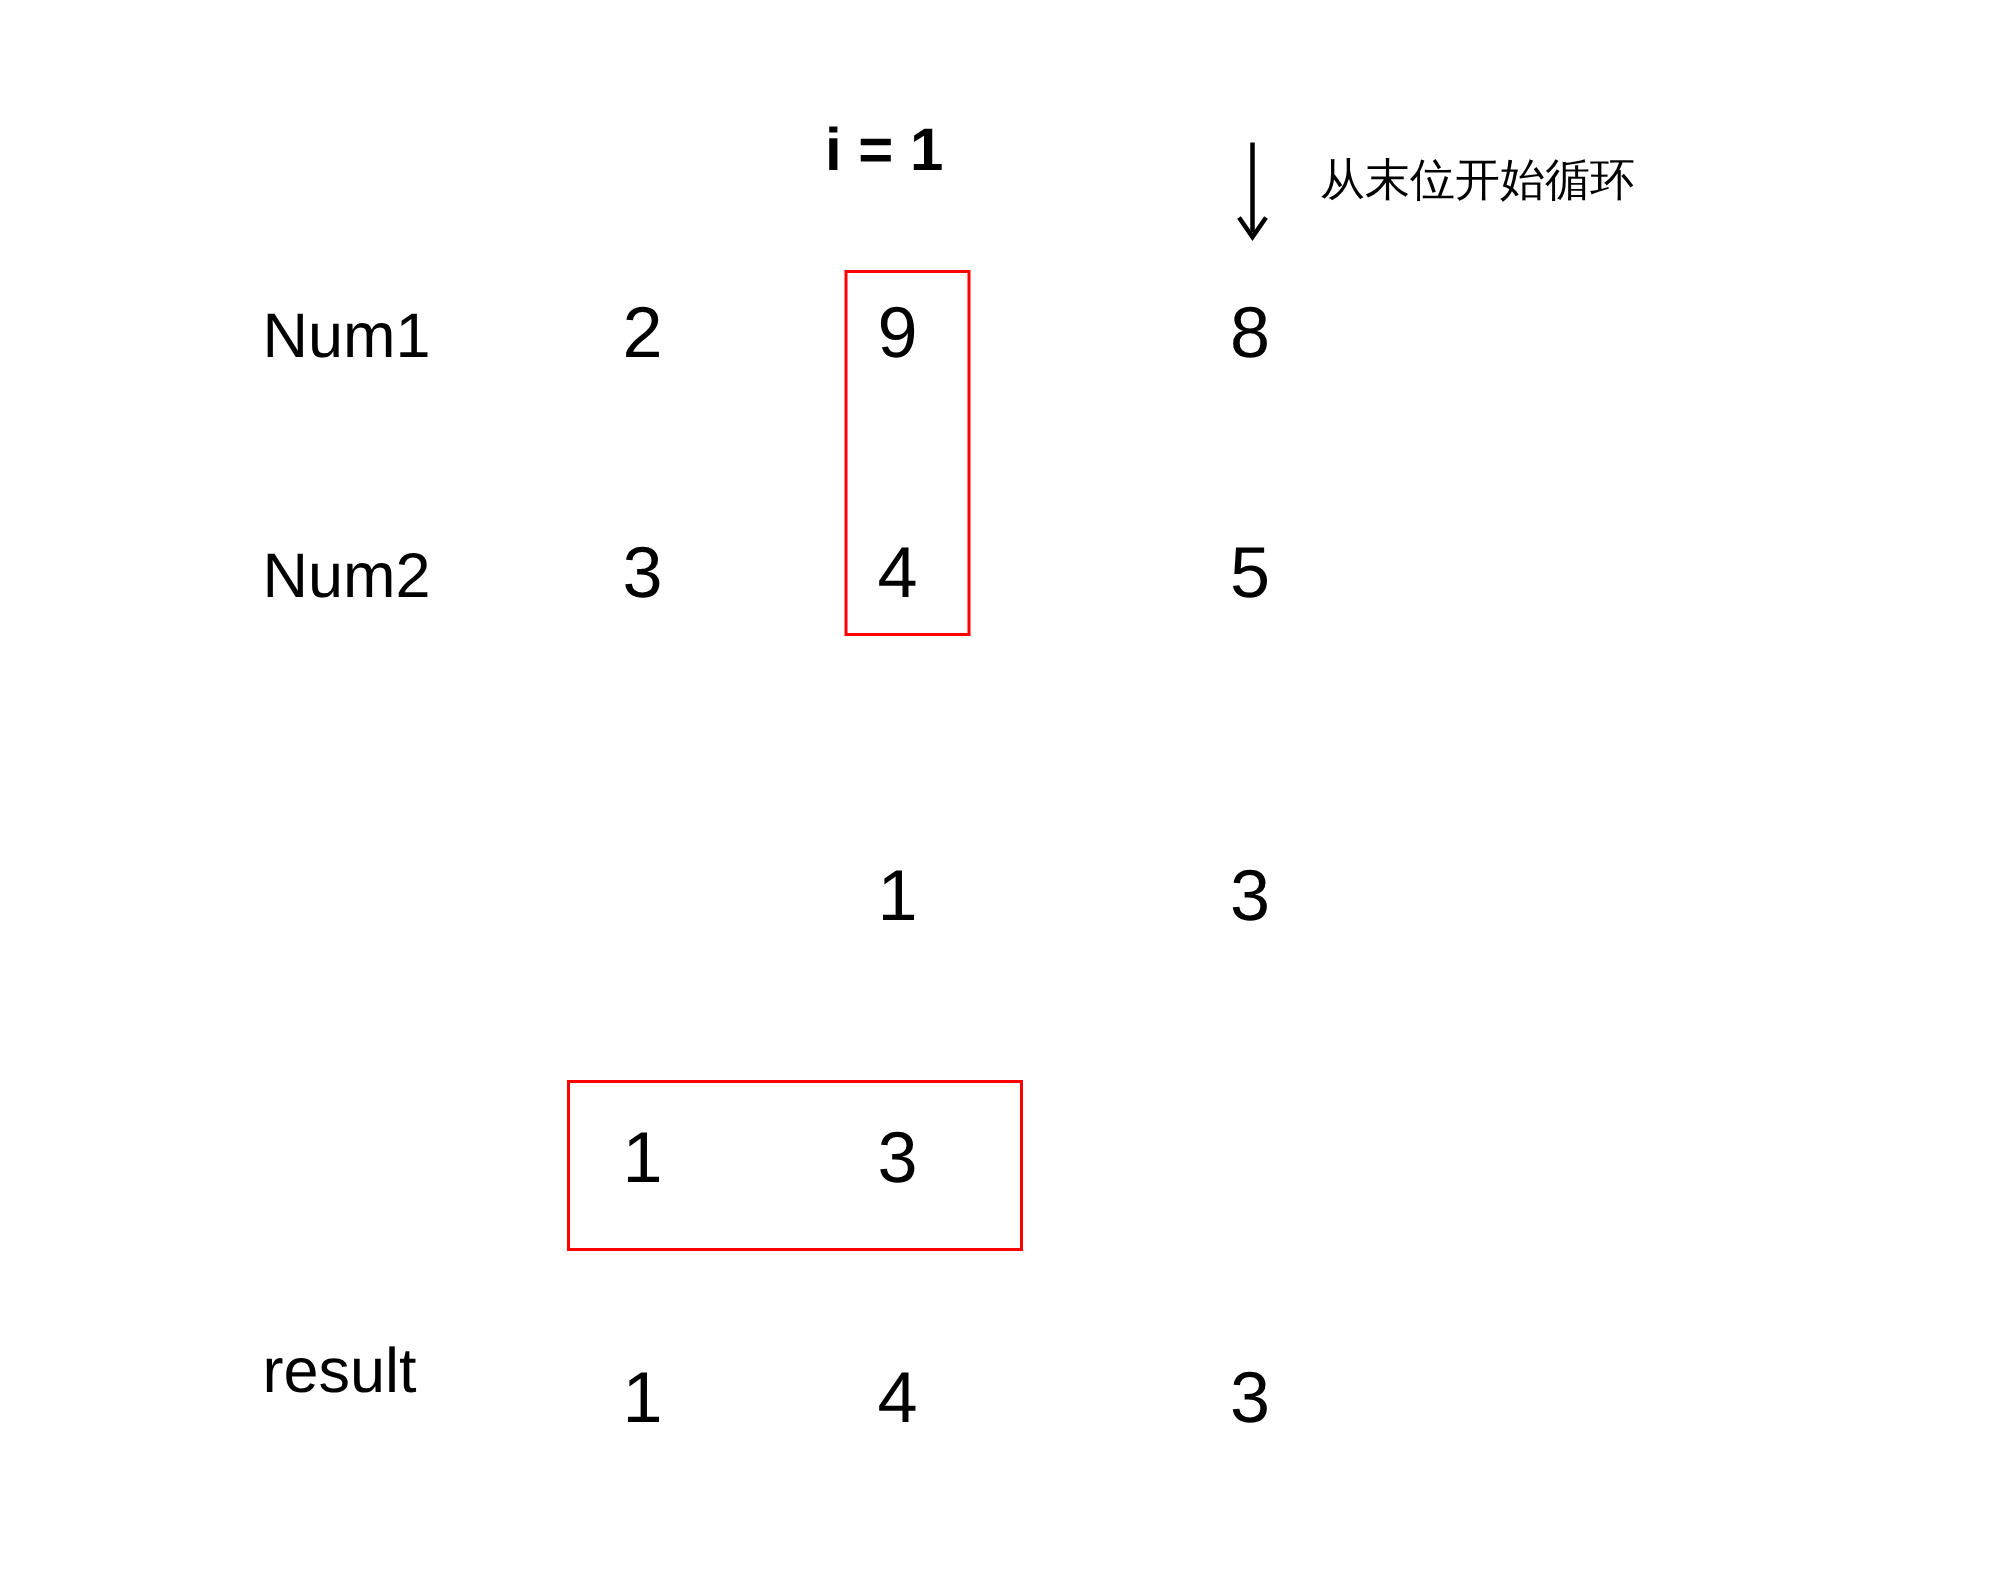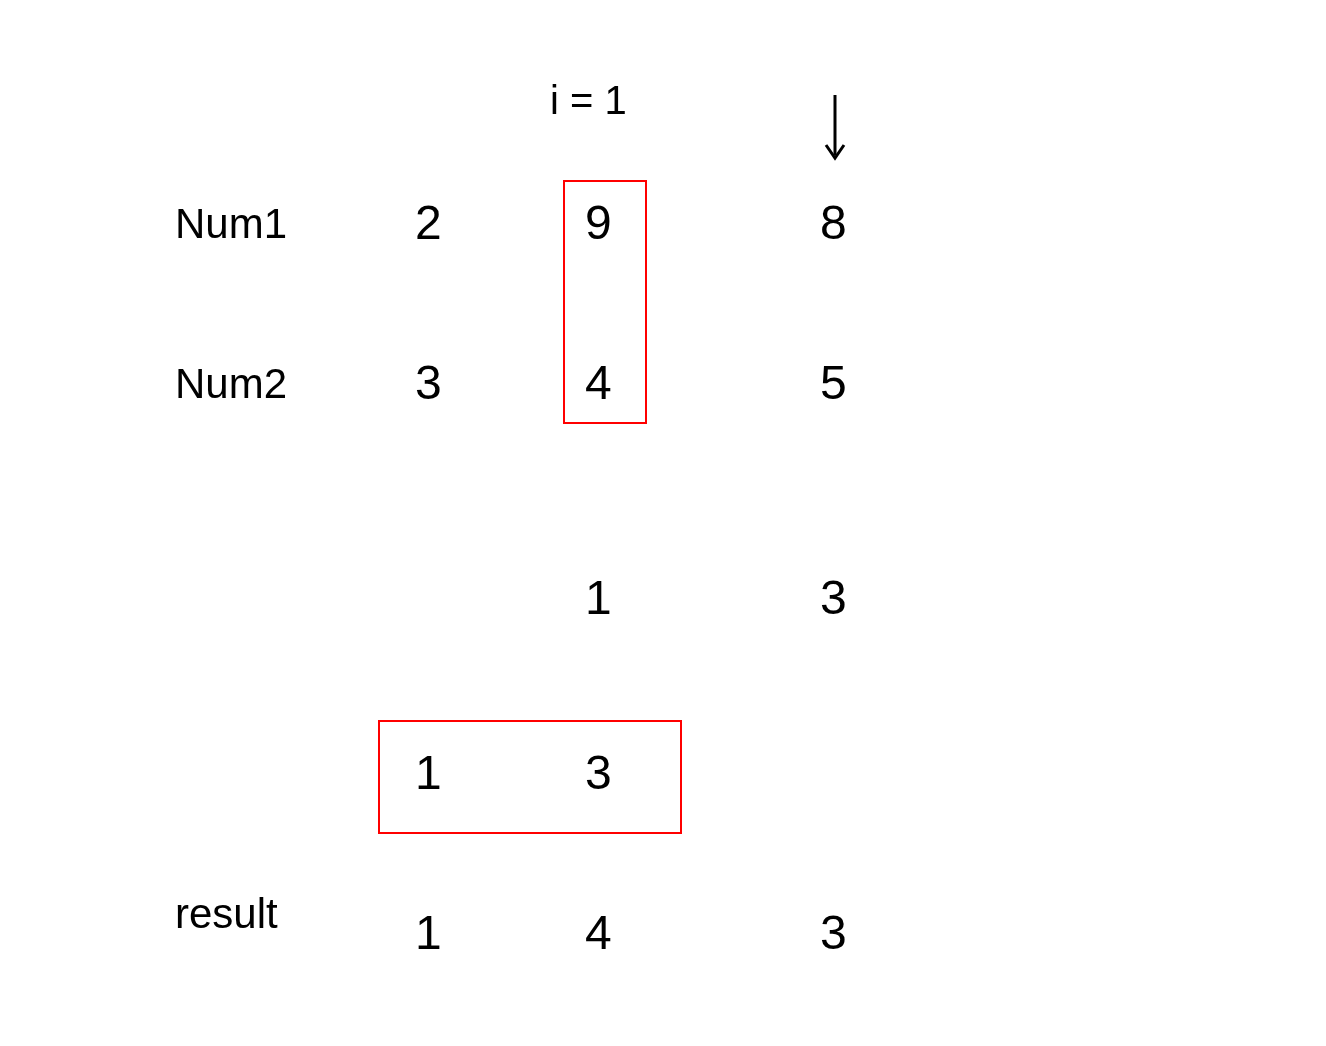--- a/index.html
+++ b/index.html
@@ -15,21 +15,21 @@
       position: relative;
       width: 100%;
       height: 100%;
     }
     .text {
       position: absolute;
       color: #000;
     }
     .header-i {
       font-size: 40px;
-      font-weight: 400;
+      font-weight: 700;
     }
     .label {
       font-size: 42px;
       font-weight: 400;
     }
     .digit {
       font-size: 48px;
       font-weight: 400;
     }
     .annotation {
@@ -50,20 +50,21 @@
 
 <div class="container">
 
   <div class="text header-i" style="left: 550px; top: 78px;">i = 1</div>
 
   <svg class="arrow-svg" style="left: 820px; top: 90px;" width="30" height="80">
     <line x1="15" y1="5" x2="15" y2="65" stroke="#000" stroke-width="3"></line>
     <polyline points="6,55 15,68 24,55" fill="none" stroke="#000" stroke-width="3"></polyline>
   </svg>
 
+  <div class="text annotation" style="left: 880px; top: 100px;">从末位开始循环</div>
 
   <div class="text label" style="left: 175px; top: 200px; text-align: center;">Num1</div>
   <div class="text digit" style="left: 415px; top: 195px;">2</div>
   <div class="text digit" style="left: 585px; top: 195px;">9</div>
   <div class="text digit" style="left: 820px; top: 195px;">8</div>
 
   <div class="text label" style="left: 175px; top: 360px;">Num2</div>
   <div class="text digit" style="left: 415px; top: 355px;">3</div>
   <div class="text digit" style="left: 585px; top: 355px;">4</div>
   <div class="text digit" style="left: 820px; top: 355px;">5</div>

